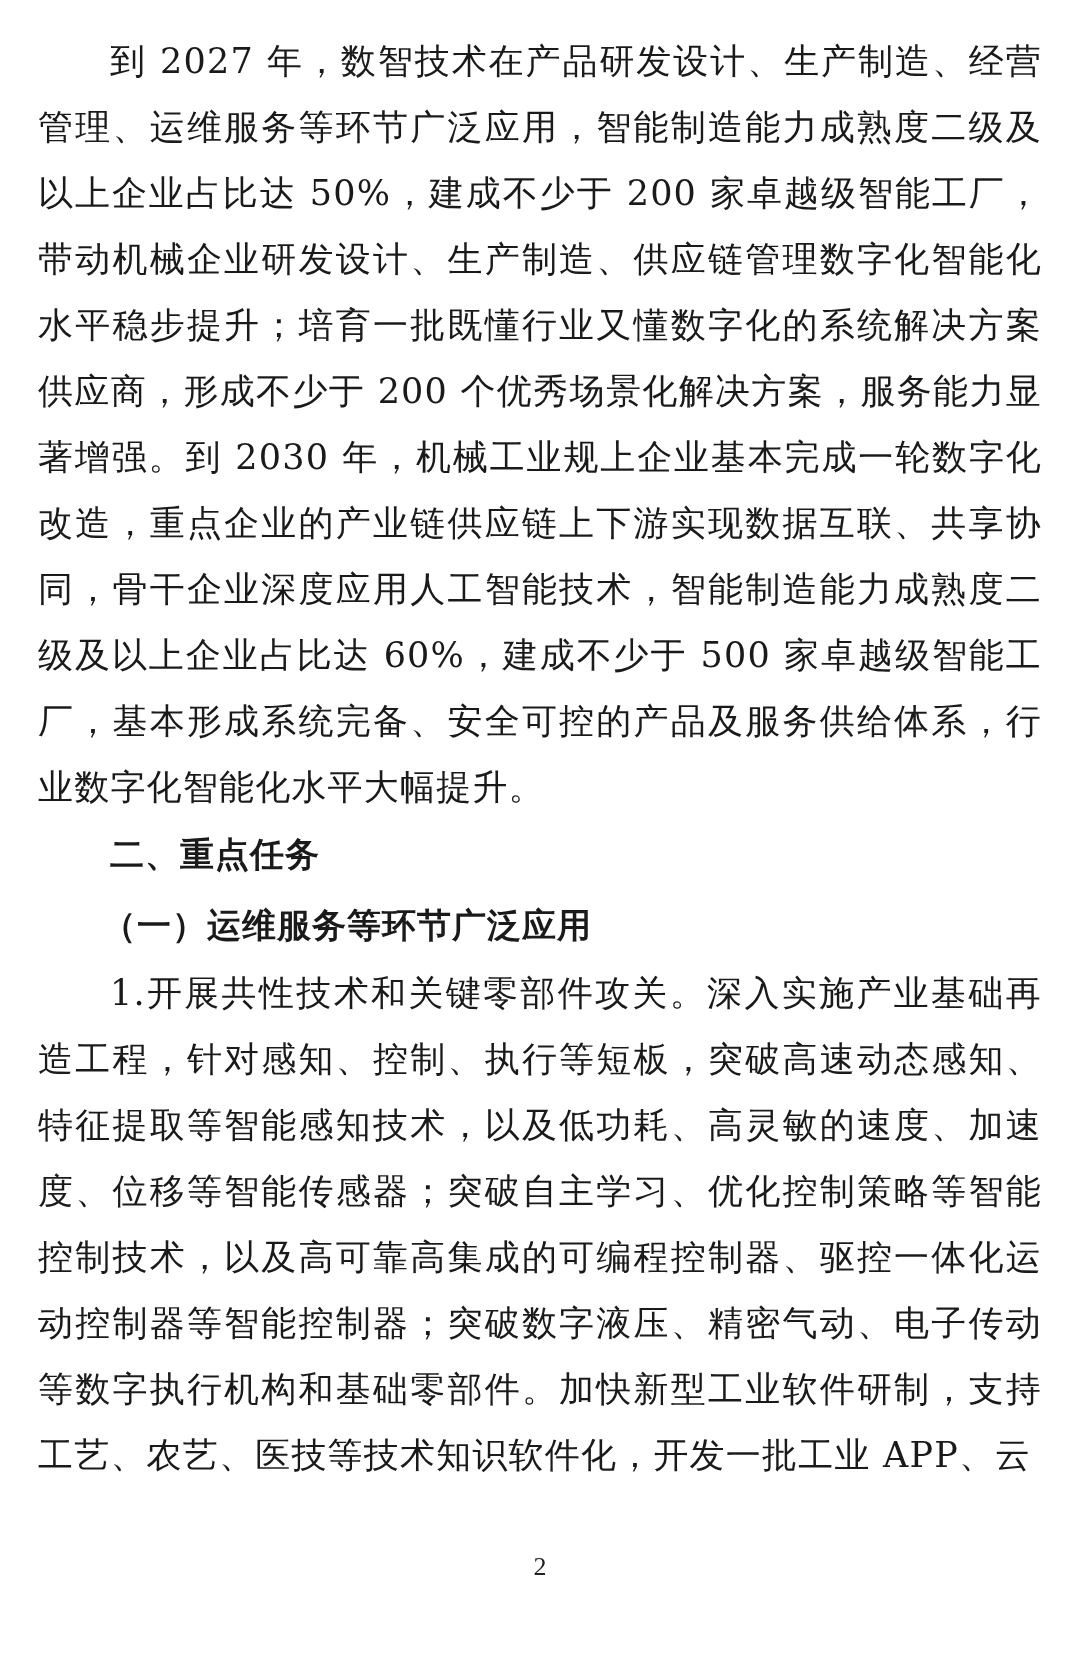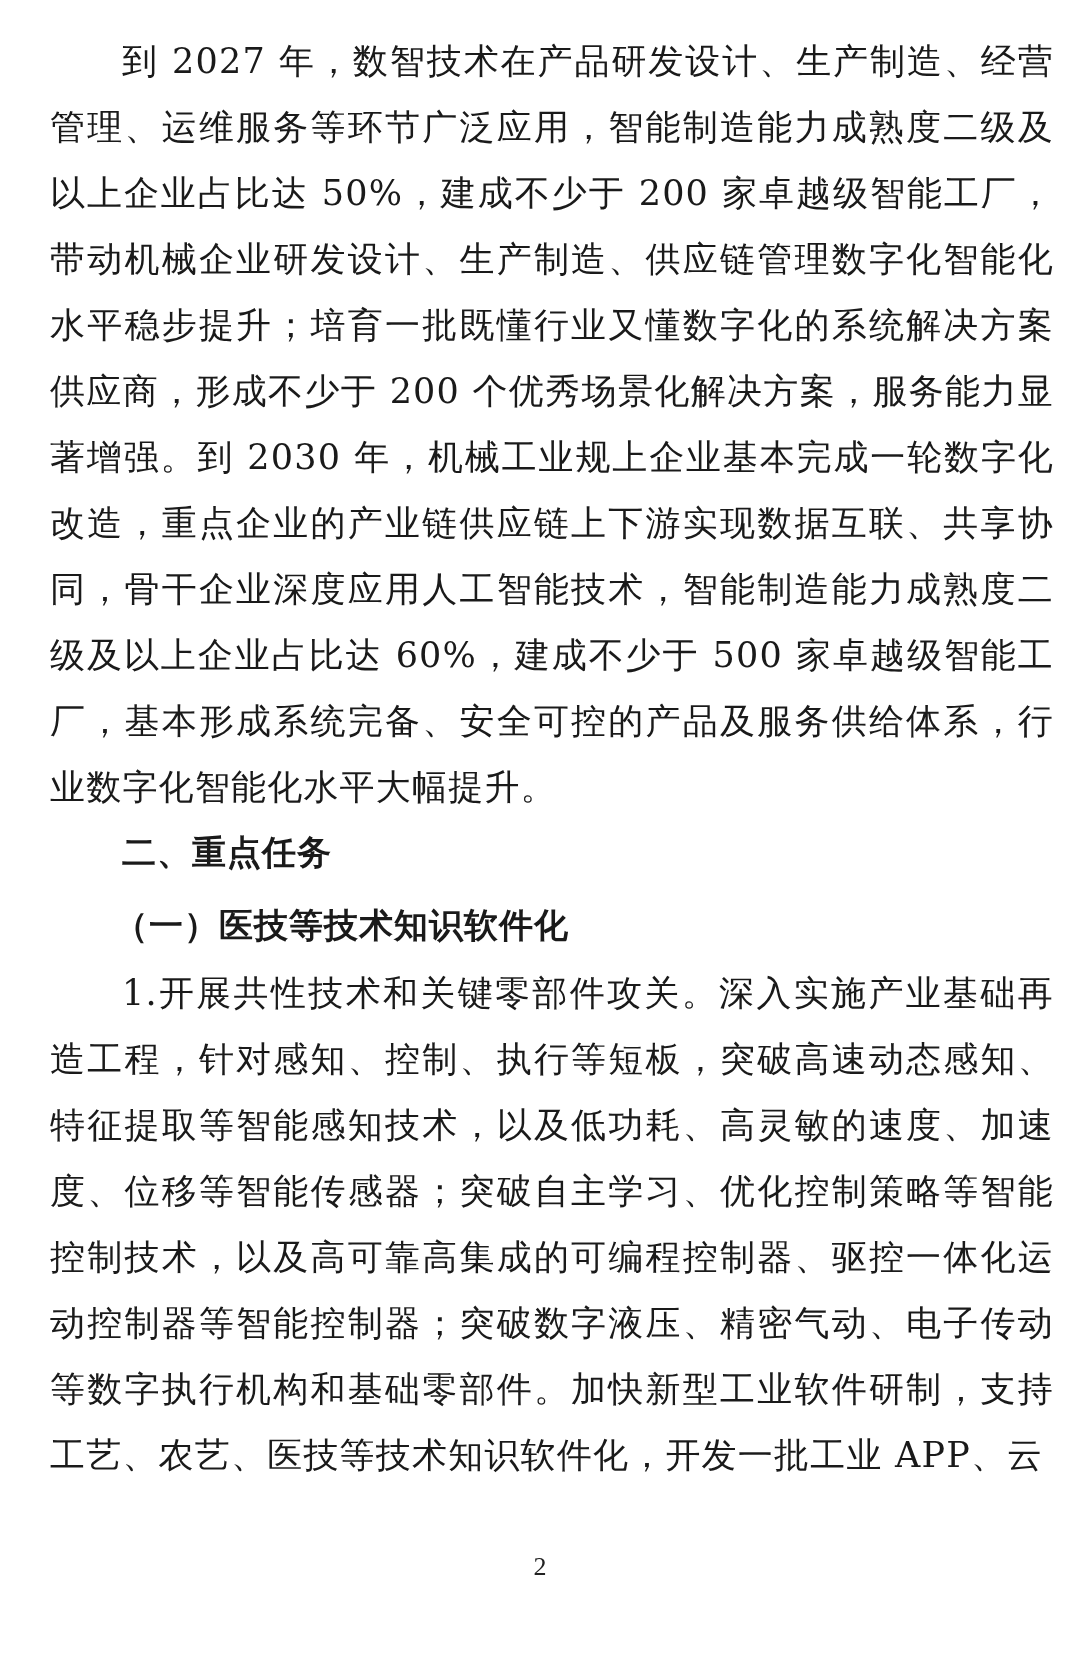--- a/index.html
+++ b/index.html
@@ -10,40 +10,40 @@
     body {
       width: 1080px;
       height: 1665px;
       position: relative;
       overflow: hidden;
       color: #1a1a1a;
       font-family: "DejaVu Serif", "Liberation Serif", serif;
     }
     .page {
       position: absolute;
-      left: 50px;
+      left: 38px;
       top: 28px;
       width: 1004px;
     }
     .para {
       margin: 0;
       font-size: 35px;
       line-height: 66px;
       text-align: justify;
       text-align-last: left;
       letter-spacing: 1.2px;
       font-weight: 400;
     }
     .indent {
       text-indent: 72px;
     }
     .heading-2 {
       margin: 0;
       padding-left: 72px;
-      font-family: Liberation Mono, monospace;
+      font-family: Liberation Serif, serif;
       font-size: 34px;
       line-height: 70px;
       font-weight: 700;
       letter-spacing: 1px;
     }
     .heading-3 {
       margin: 0;
       padding-left: 64px;
       font-family: "DejaVu Serif", "Liberation Serif", serif;
       font-size: 34px;
@@ -67,19 +67,19 @@
   </style>
 </head>
 <body>
 
 <div class="page">
 
   <p class="para indent">到 2027 年，数智技术在产品研发设计、生产制造、经营管理、运维服务等环节广泛应用，智能制造能力成熟度二级及以上企业占比达 50%，建成不少于 200 家卓越级智能工厂，带动机械企业研发设计、生产制造、供应链管理数字化智能化水平稳步提升；培育一批既懂行业又懂数字化的系统解决方案供应商，形成不少于 200 个优秀场景化解决方案，服务能力显著增强。到 2030 年，机械工业规上企业基本完成一轮数字化改造，重点企业的产业链供应链上下游实现数据互联、共享协同，骨干企业深度应用人工智能技术，智能制造能力成熟度二级及以上企业占比达 60%，建成不少于 500 家卓越级智能工厂，基本形成系统完备、安全可控的产品及服务供给体系，行业数字化智能化水平大幅提升。</p>
 
   <h2 class="heading-2">二、重点任务</h2>
 
-  <h3 class="heading-3">（一）医技等技术知识软件化</h3>
+  <h3 class="heading-3">（一）运维服务等环节广泛应用</h3>
 
   <p class="para indent"><span class="lead-bold">1.开展共性技术和关键零部件攻关。</span><span>深入实施产业基础再造工程，针对感知、控制、执行等短板，突破高速动态感知、特征提取等智能感知技术，以及低功耗、高灵敏的速度、加速度、位移等智能传感器；突破自主学习、优化控制策略等智能控制技术，以及高可靠高集成的可编程控制器、驱控一体化运动控制器等智能控制器；突破数字液压、精密气动、电子传动等数字执行机构和基础零部件。加快新型工业软件研制，支持工艺、农艺、医技等技术知识软件化，开发一批工业 APP、云</span></p>
 
 </div>
 
 <div class="page-number">2</div>
 
 </body></html>

